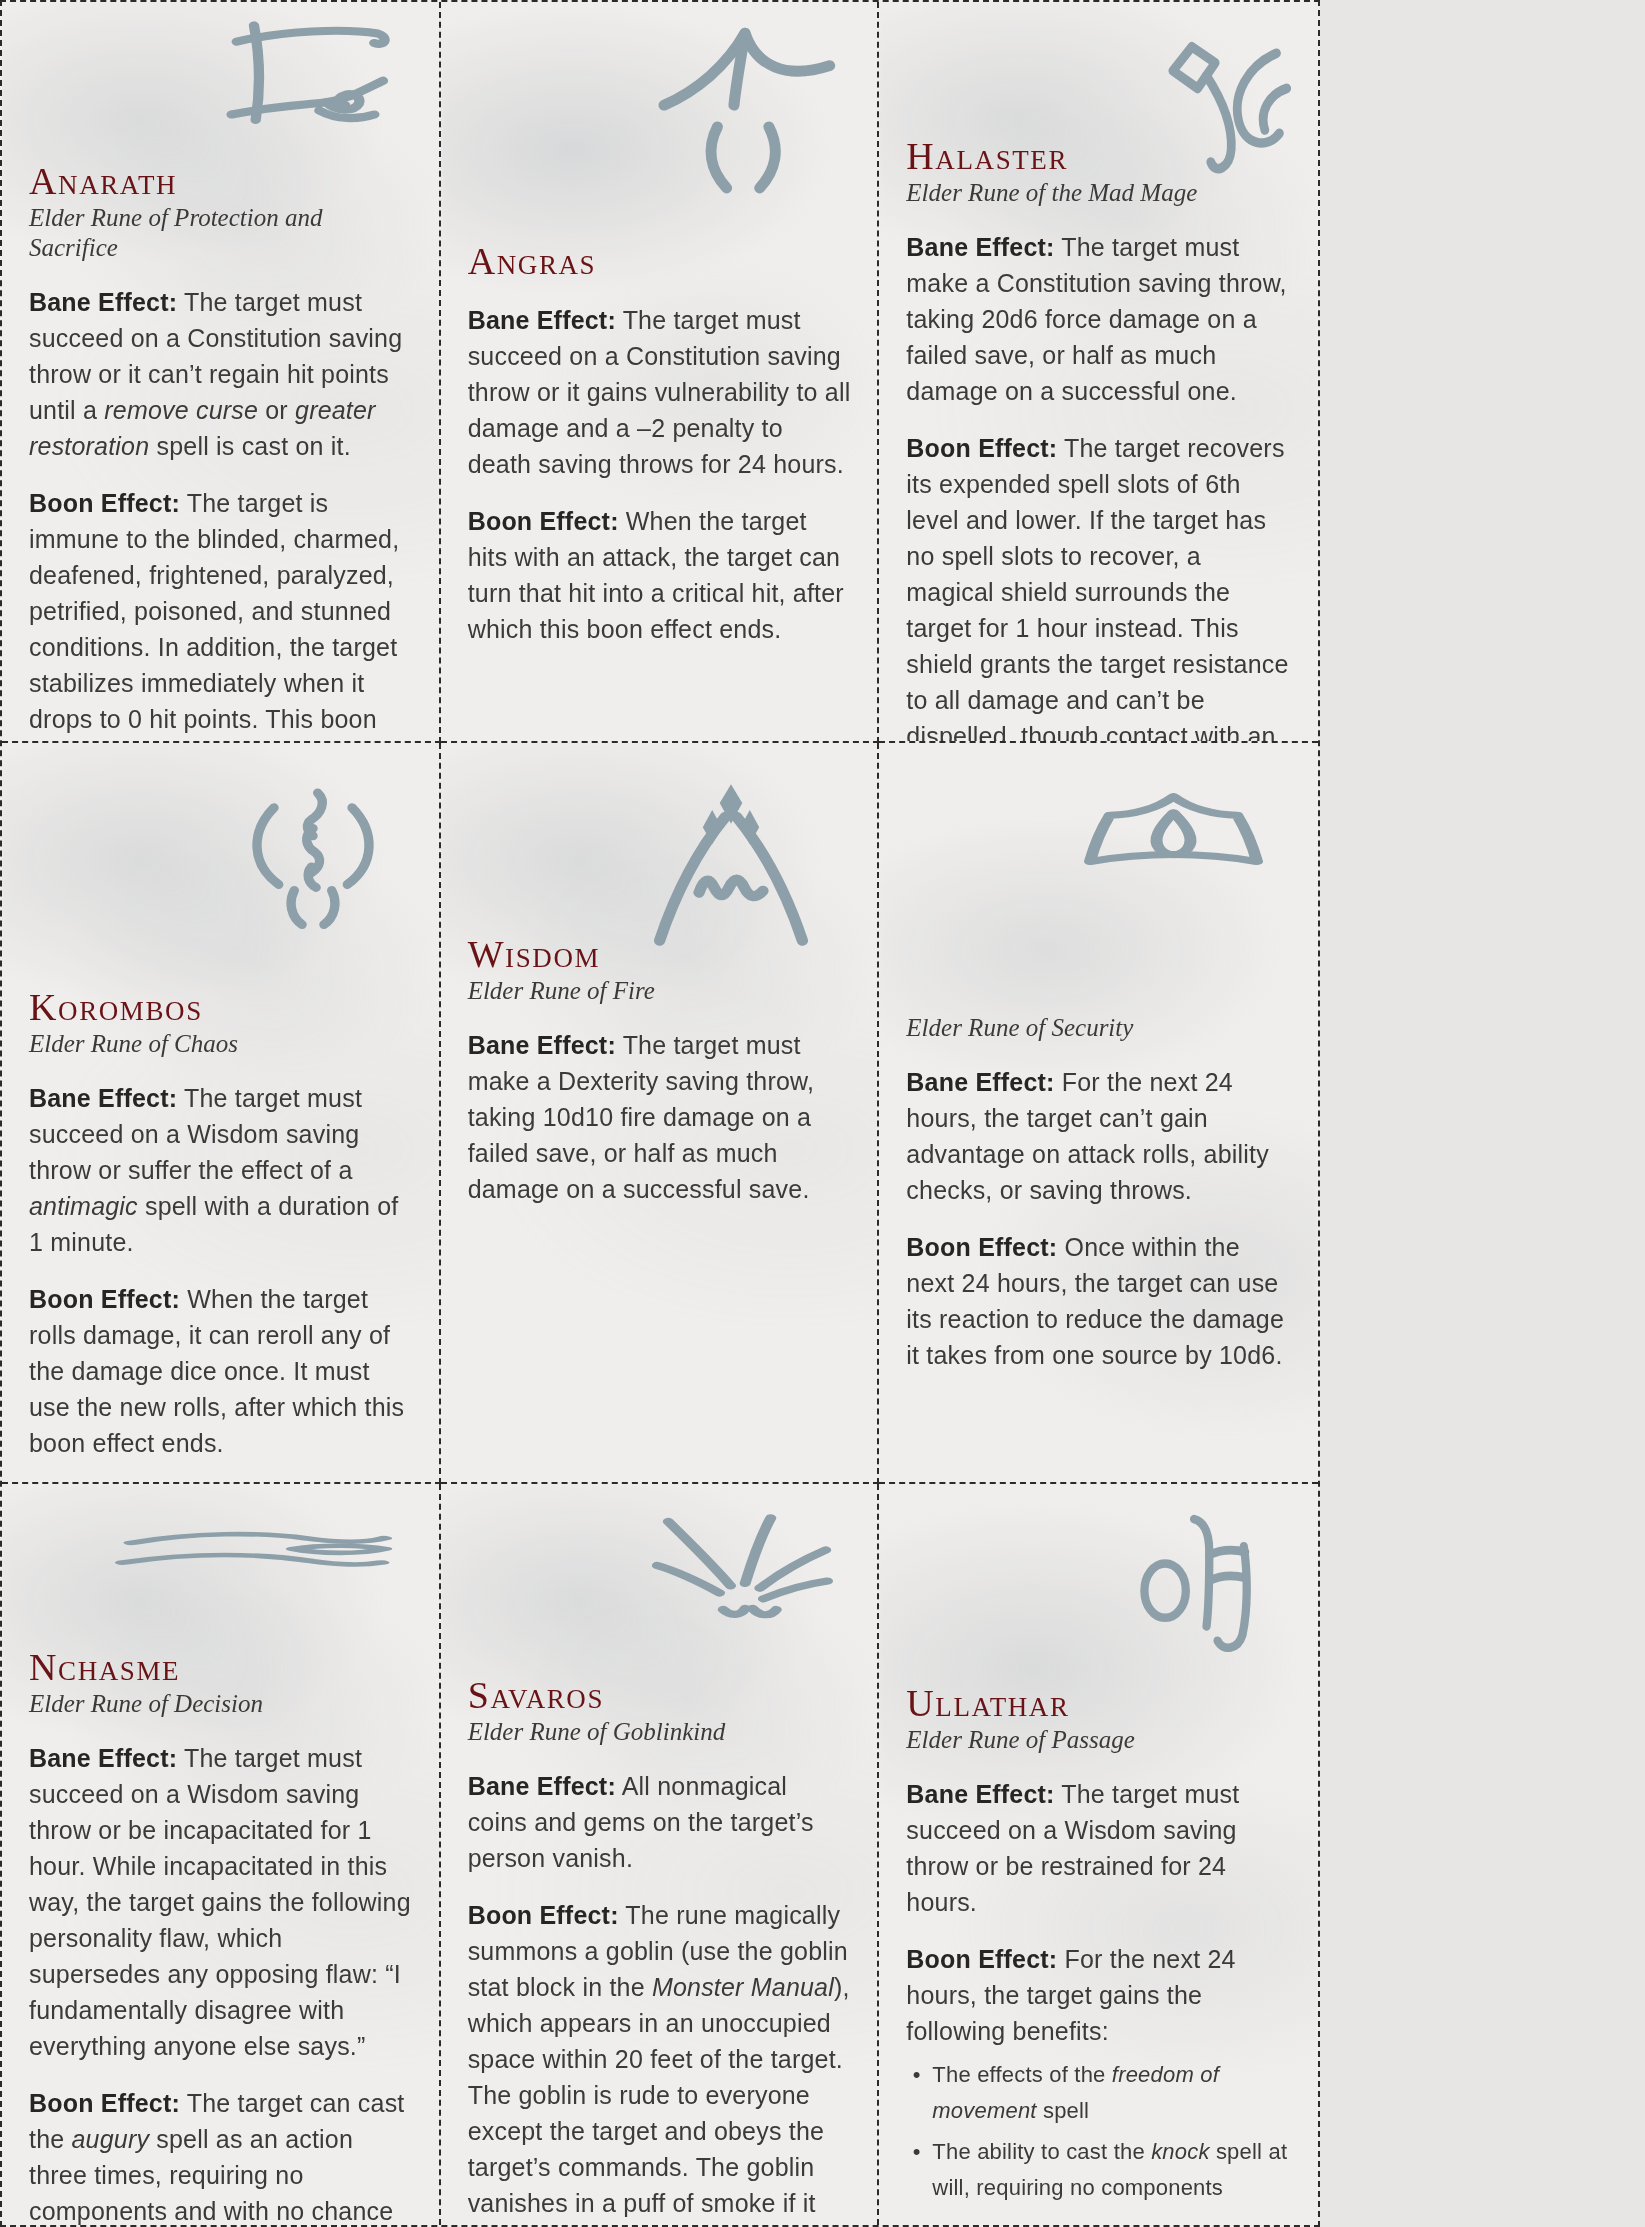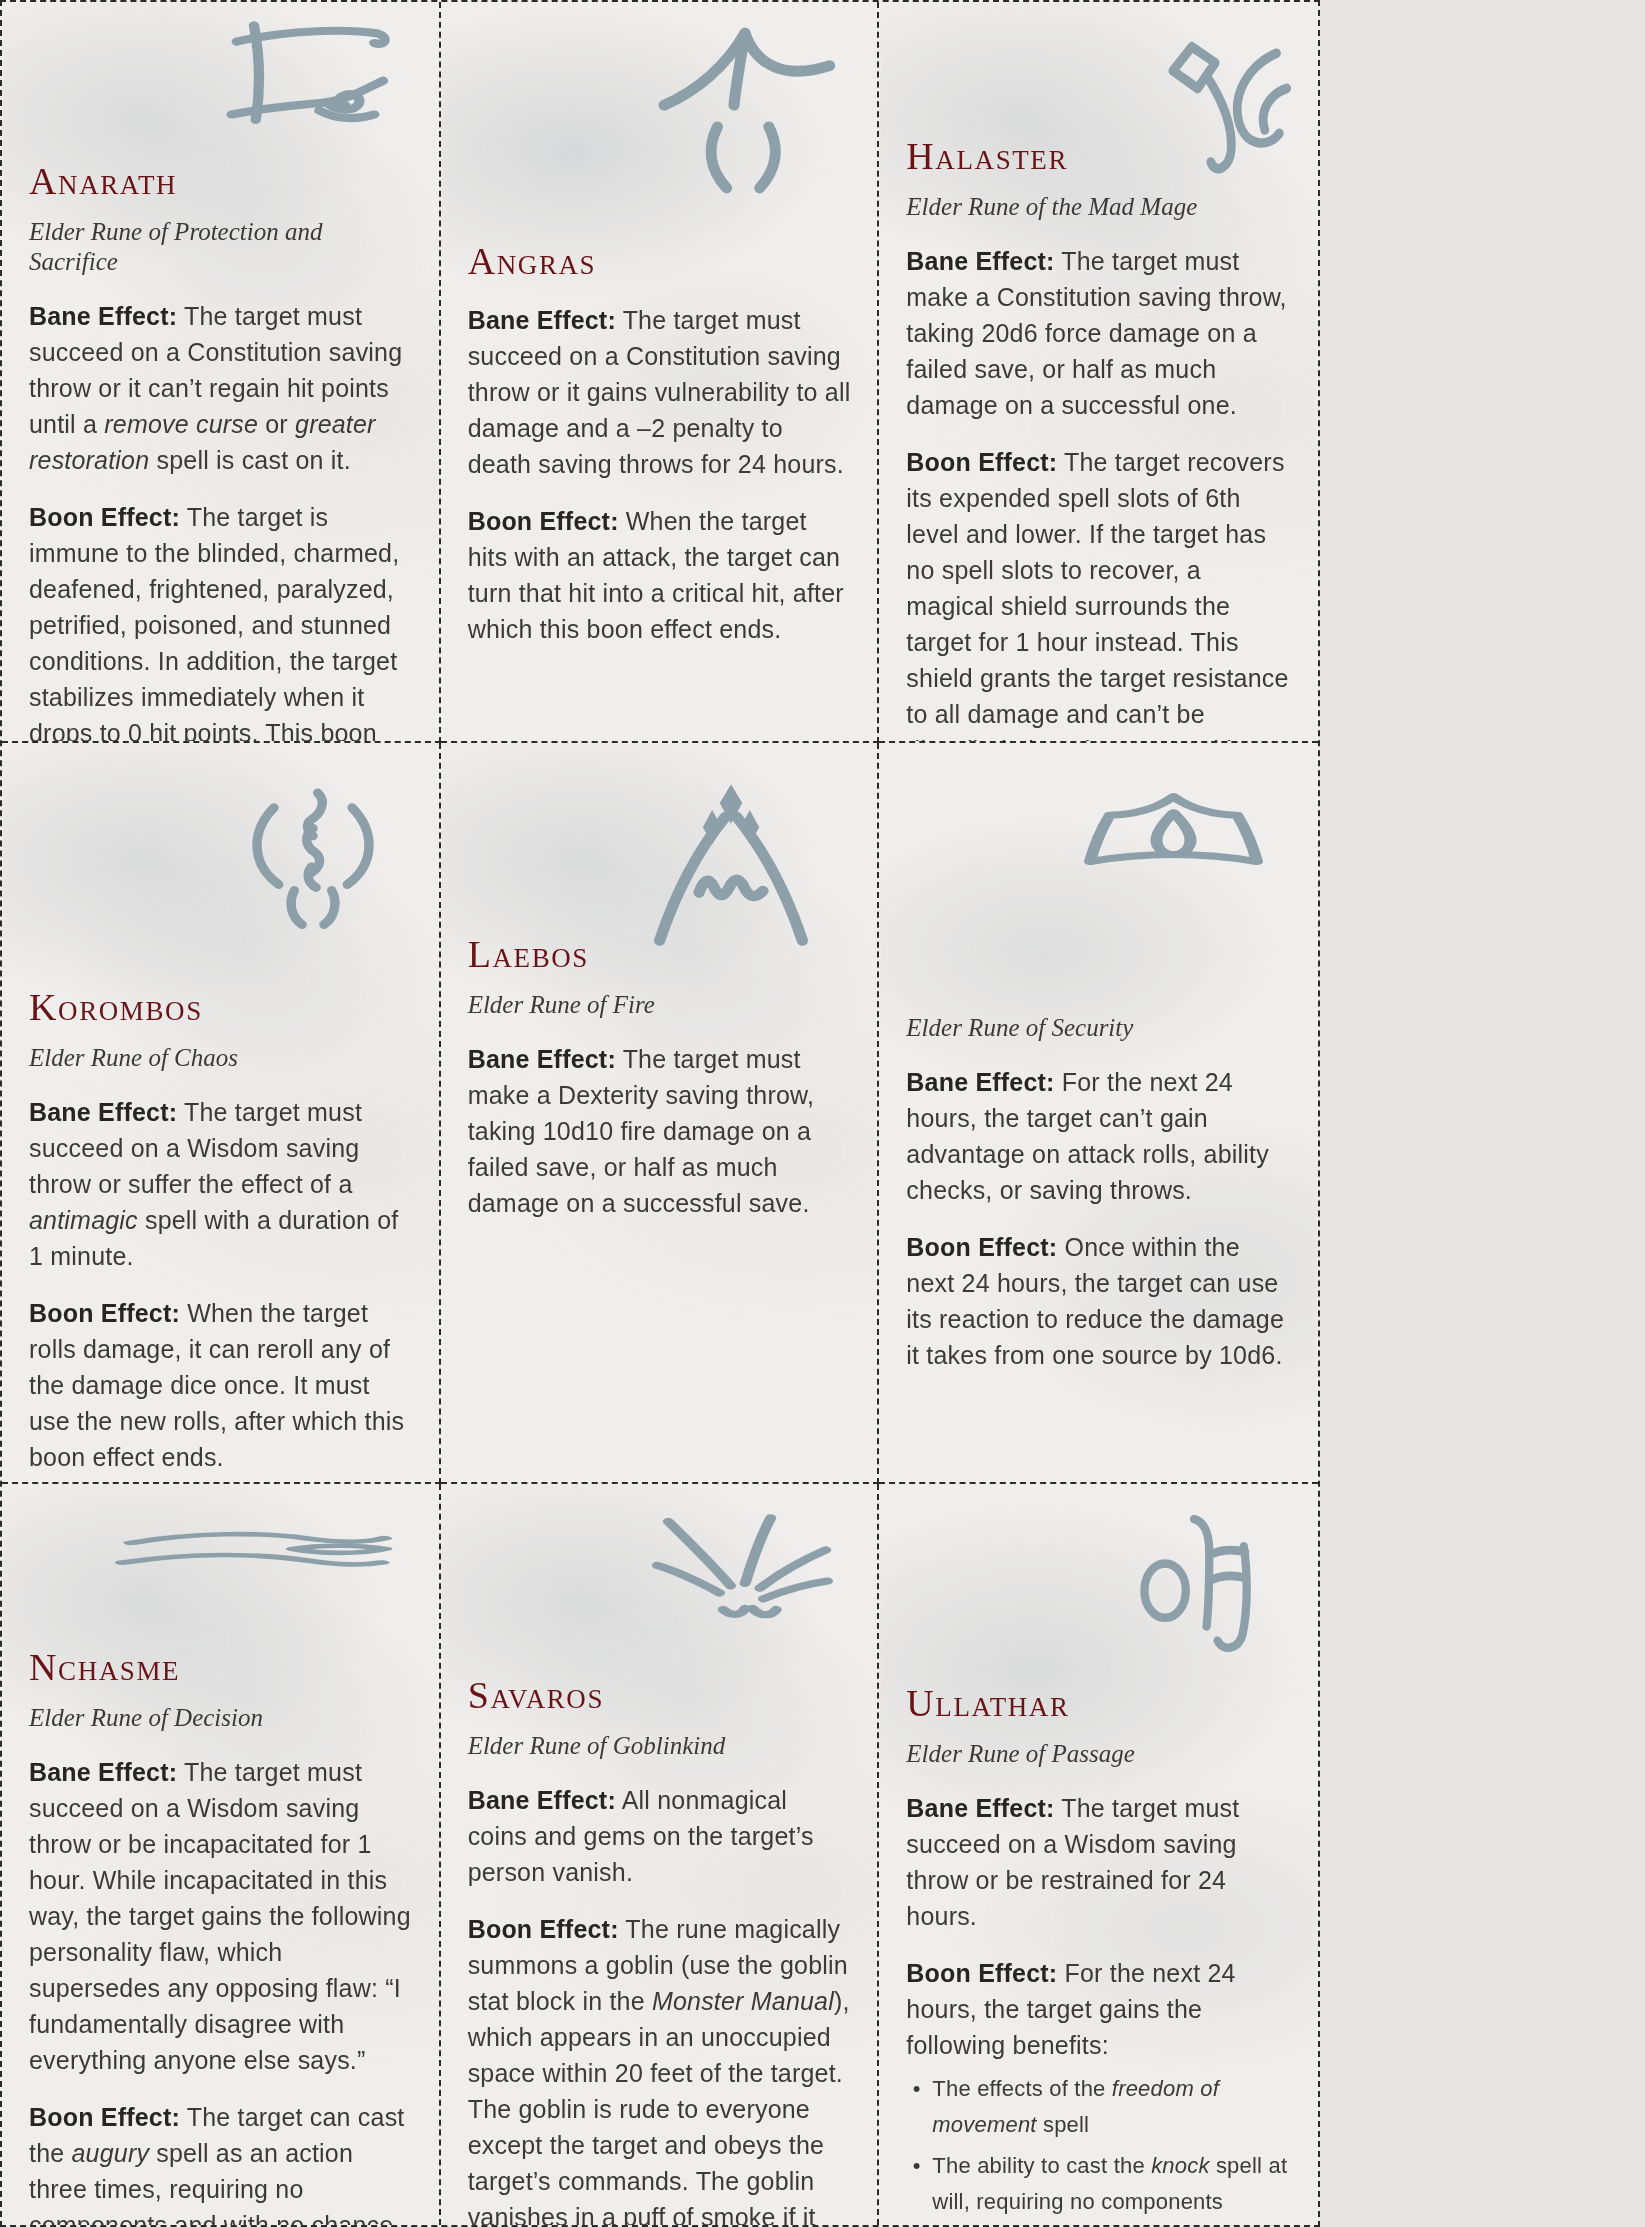--- a/index.html
+++ b/index.html
@@ -38,21 +38,21 @@
   .rune path,.rune ellipse{fill:none;stroke:currentColor;stroke-width:6;stroke-linecap:round;stroke-linejoin:round;}
   .rune .fill{fill:currentColor;stroke:none;}
   .content{position:relative;padding:0 24px 0 27px;}
   .title{
     font-family:"Liberation Serif",serif;font-weight:400;
     font-variant:small-caps;font-size:38px;line-height:1;
     letter-spacing:1.6px;color:var(--title);
   }
   .subtitle{
     font-family:"Liberation Serif",serif;font-style:italic;
-    font-size:25px;line-height:30px;margin-top:17px;color:var(--ink);
+    font-size:25px;line-height:30px;margin-top:3px;color:var(--ink);
   }
   .body{font-size:25px;line-height:36px;margin-top:21px;letter-spacing:0.2px;}
   .body:first-of-type{margin-top:22.4px;}
   .body b{color:var(--label);}
   .benefits{list-style:none;margin-top:8px;font-size:22px;line-height:36px;letter-spacing:0.2px;}
   .benefits li{position:relative;padding-left:26px;margin-top:4.8px;}
   .benefits li::before{content:"•";position:absolute;left:6.4px;}
   .card-1 .content{margin-top:160px}.card-2 .content{margin-top:240px}
   .card-3 .content{margin-top:135px}.card-4 .content{margin-top:245px}
   .card-5 .content{margin-top:192px}.card-6 .content{margin-top:270px}
@@ -145,21 +145,21 @@
     <div class="wash"></div>
     <svg class="rune" viewBox="0 0 100 100" preserveAspectRatio="none">
       <path d="M12,94 C20,68 32,42 47,22"></path>
       <path d="M53,22 C68,42 80,68 88,94"></path>
       <path d="M33,66 Q37,54 41,63 T49,63 T57,63 T67,65"></path>
       <path class="fill" d="M50,3 L56,14 L50,26 L44,14 Z"></path>
       <path class="fill" d="M40,18 L45,28 L40,38 L35,28 Z"></path>
       <path class="fill" d="M60,18 L65,28 L60,38 L55,28 Z"></path>
     </svg>
     <div class="content">
-      <h2 class="title">Laebos</h2>
+      <h2 class="title">Wisdom</h2>
       <p class="subtitle">Elder Rune of Fire</p>
       <p class="body"><b>Bane Effect:</b> <span>The target must make a Dexterity saving throw, taking 10d10 fire damage on a failed save, or half as much damage on a successful save.</span></p>
     </div>
   </section>
 
   <section class="card card-6">
     <div class="wash"></div>
     <svg class="rune" viewBox="0 0 100 100" preserveAspectRatio="none">
       <path d="M50,10 C42,20 30,26 18,26 C13,40 10,54 8,66 C36,58 64,58 92,66 C90,54 87,40 82,26 C70,26 58,20 50,10"></path>
       <path d="M50,24 C43,36 39,47 43,55 C47,62 53,62 57,55 C61,47 57,36 50,24"></path>

